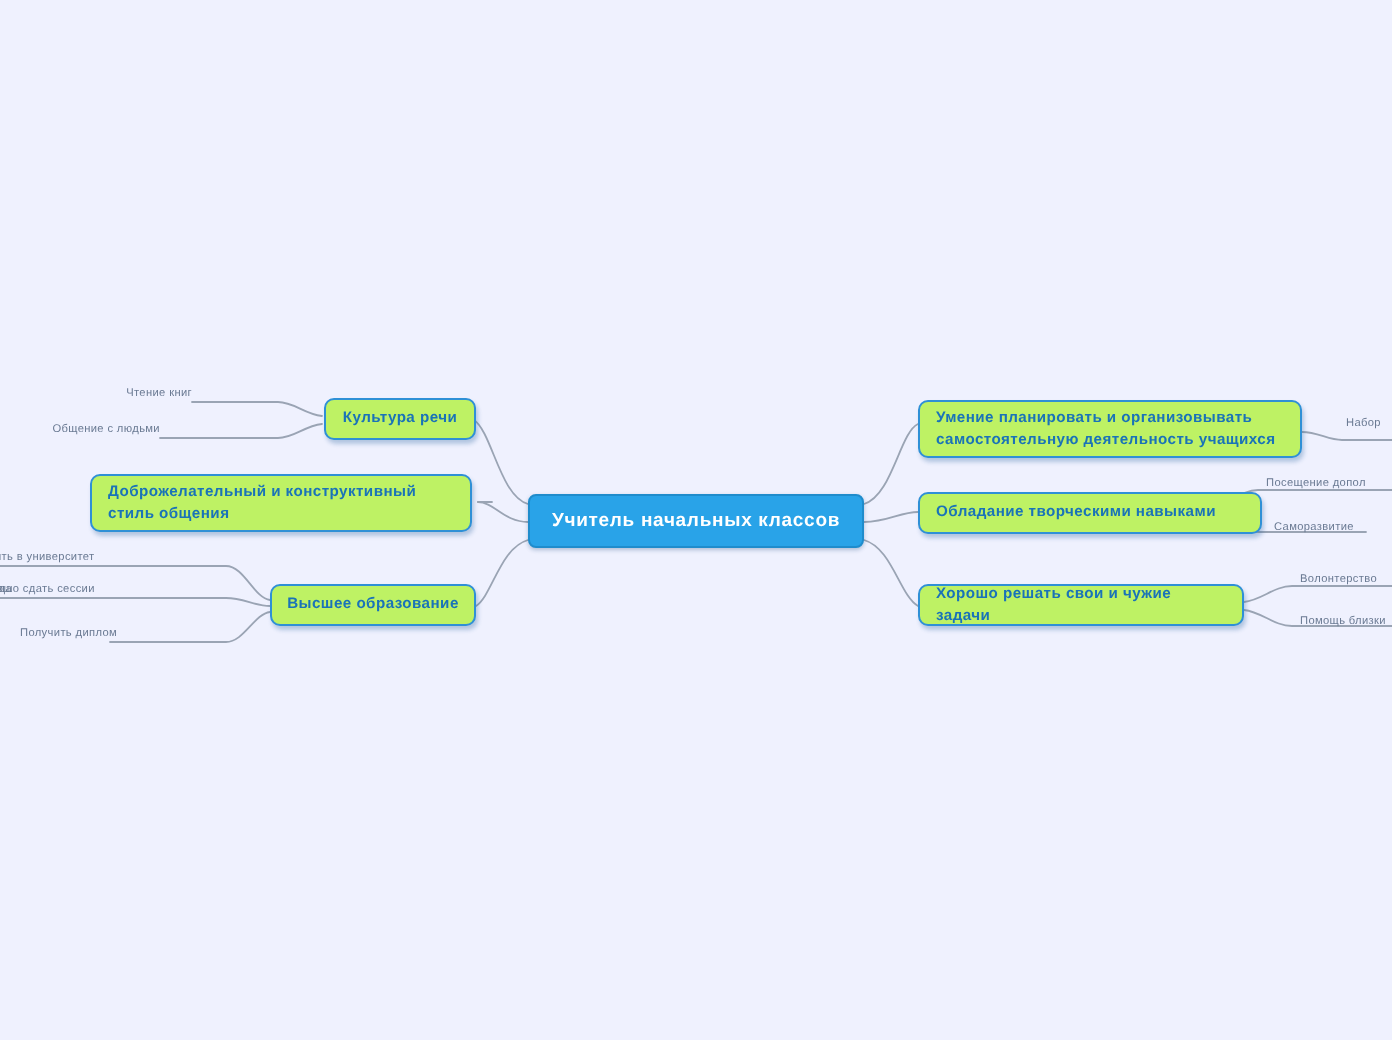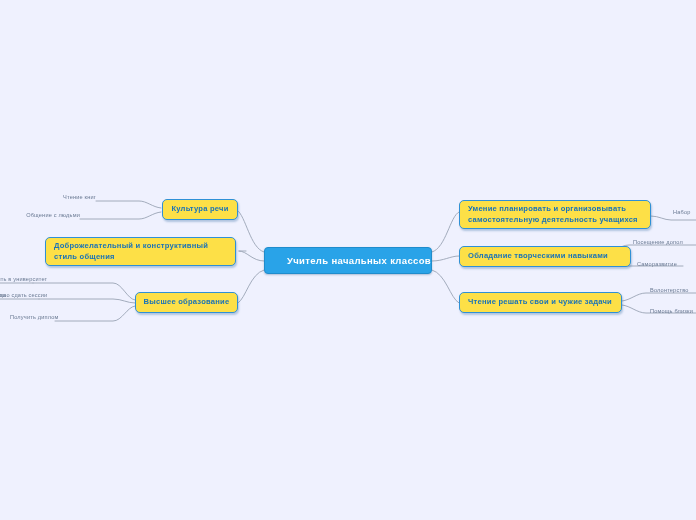--- a/index.html
+++ b/index.html
@@ -35,30 +35,30 @@
     background: #29a3e8;
     border: 1px solid #1f8ccc;
     border-radius: 4px;
     box-shadow: 0 1px 2px rgba(20,70,120,0.30);
     color: #ffffff;
     font-size: 9.5px;
     font-weight: bold;
     letter-spacing: 0.35px;
     display: flex;
     align-items: center;
-    justify-content: flex-end;
+    justify-content: center;
     text-align: center;
     z-index: 5;
   }
 
   
   .branch-node {
     position: absolute;
     box-sizing: border-box;
-    background: #fde047;
+    background: #bef264;
     border: 1.6px solid #2f90d6;
     border-radius: 5px;
     box-shadow: 1px 2px 2px rgba(35,95,155,0.30);
     color: #1a73b8;
     font-size: 7.6px;
     font-weight: bold;
     letter-spacing: 0.22px;
     line-height: 1.42;
     display: flex;
     align-items: center;
@@ -149,21 +149,21 @@
 
   <div class="branch-node left-text" style="left:459px; top:200px; width:192px; height:29px;">
     <span>Умение планировать и организовывать самостоятельную деятельность учащихся</span>
   </div>
 
   <div class="branch-node left-text" style="left:459px; top:246px; width:172px; height:21px;">
     <span>Обладание творческими навыками</span>
   </div>
 
   <div class="branch-node left-text" style="left:459px; top:292px; width:163px; height:21px;">
-    <span>Чтение решать свои и чужие задачи</span>
+    <span>Хорошо решать свои и чужие задачи</span>
   </div>
 
   <div class="leaf-label align-right" style="left:42px; top:195px; width:54px;">Чтение книг</div>
 
   <div class="leaf-label align-right" style="left:20px; top:213px; width:60px;">Общение с людьми</div>
 
   <div class="leaf-label align-right" style="left:-22px; top:277px; width:55px;">Поступить в университет</div>
 
   <div class="leaf-label align-right" style="left:-12px; top:293px; width:51px;">Хорошо сдать сессии</div>
 

